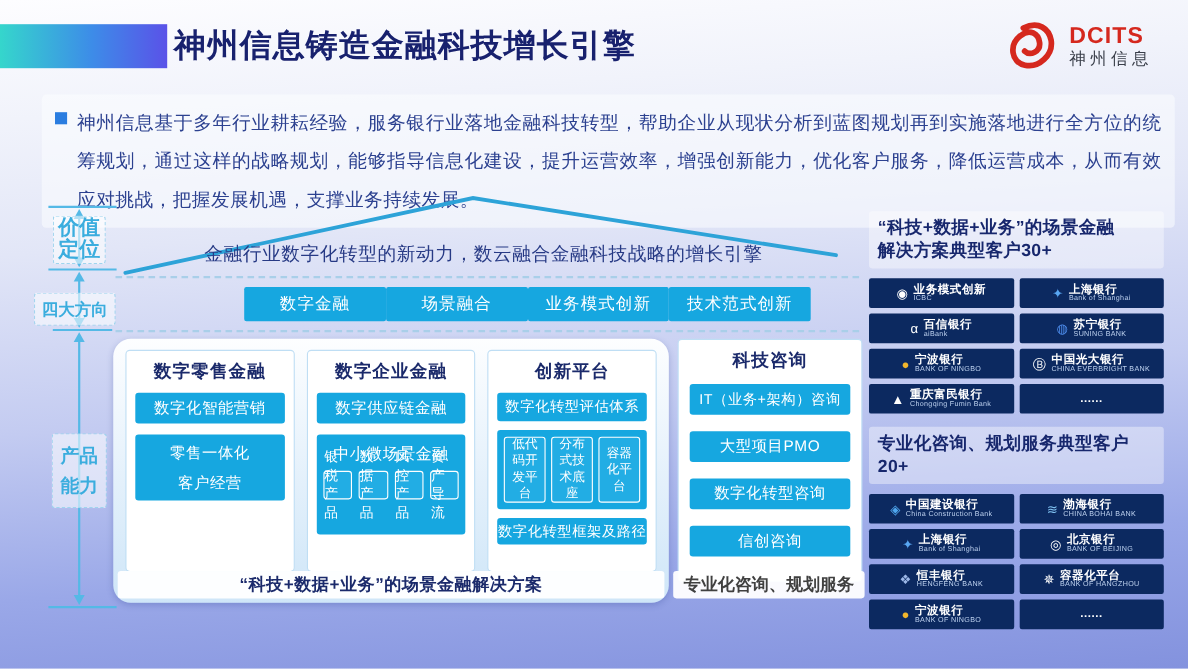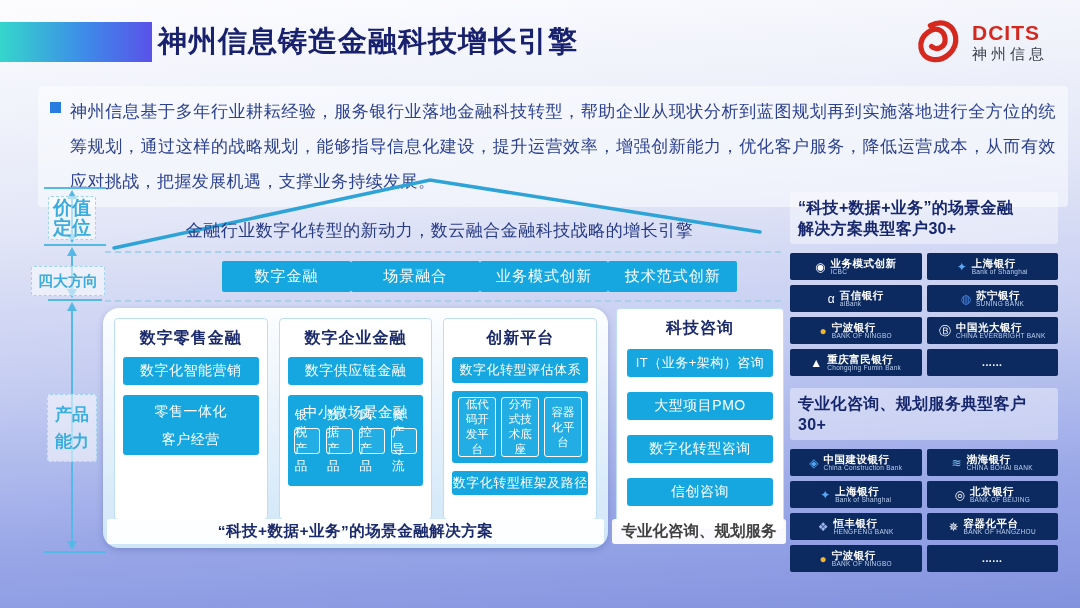--- a/index.html
+++ b/index.html
@@ -260,21 +260,21 @@
           </span>
       </div>
       <div class="tile">
         <span class="bcol">
             <span class="bname">......</span>
           </span>
       </div>
     </div>
 
     <div class="cust-h cust-h2 pre">专业化咨询、规划服务典型客户
-30+</div>
+20+</div>
 
     <div class="bankgrid">
       <div class="tile">
         <span class="bglyph" style="color: rgb(79, 166, 238);">◈</span>
         <span class="bcol">
             <span class="bname">中国建设银行</span>
             <span class="blatin">China Construction Bank</span>
           </span>
       </div>
       <div class="tile">

